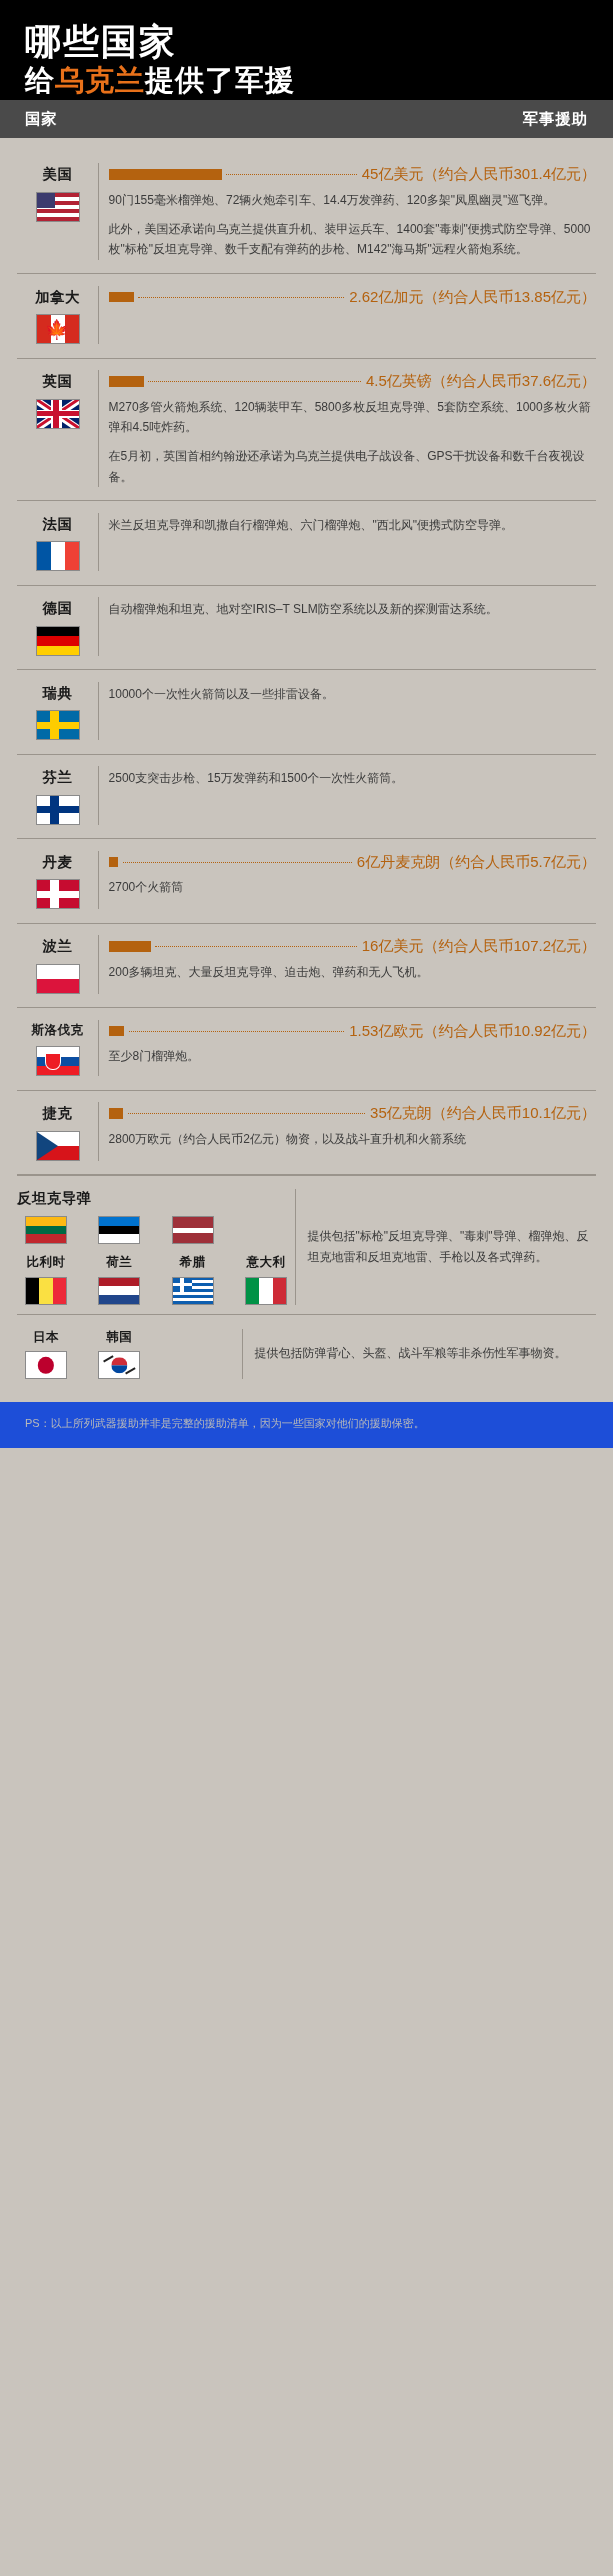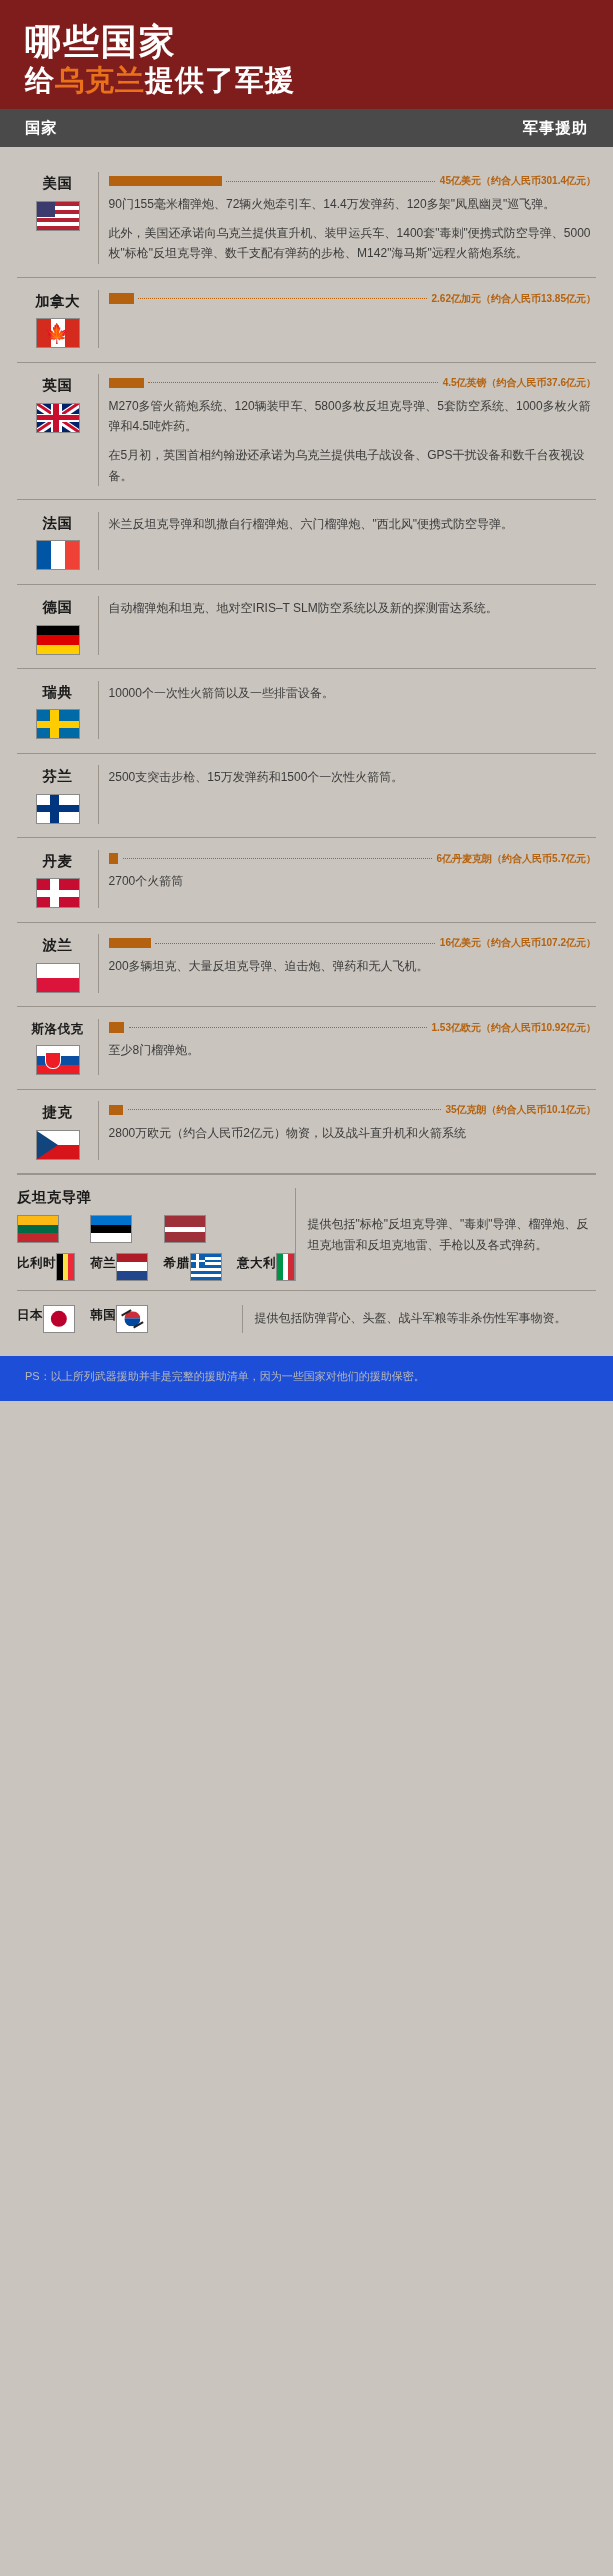--- a/index.html
+++ b/index.html
@@ -13,22 +13,22 @@
     width:613px;
     min-height:2576px;
     background:#c9c4bd;
     box-sizing:border-box;
     padding:0 0 0 0;
     position:relative;
     overflow:hidden;
   }
   
   .header{
-    background:#7f1d1d;
-    padding:21px 25px 11px 25px;
+    background:#000000;
+    padding:21px 25px 2px 25px;
   }
   .title1{
     font-size:36px;
     font-weight:bold;
     color:#ffffff;
     letter-spacing:1.9px;
     line-height:1.15;
   }
   .title2{
     margin-top:1px;
@@ -107,22 +107,22 @@
     background:#b4620f;
     flex:0 0 auto;
   }
   .dots{
     flex:1;
     border-top:1.9px dotted #b4620f;
     margin:0 4.8px;
     height:0;
   }
   .amt{
-    font-size:10px;
-    font-weight:bold;
+    font-size:15px;
+    font-weight:normal;
     color:#b4620f;
     white-space:nowrap;
   }
   .desc{
     font-size:12px;
     line-height:1.7;
     color:#3b3b3b;
   }
   .desc + .desc{margin-top:8.6px;}
   
@@ -147,21 +147,21 @@
     margin-bottom:7.7px;
     letter-spacing:0.5px;
   }
   .gflags{
     display:flex;
     gap:15.3px;
     margin-bottom:9.6px;
   }
   .gcell{
     display:flex;
-    flex-direction:row;
+    flex-direction:column;
     align-items:center;
     width:58px;
     text-align:right;
   }
   .gcell .cname{margin-bottom:5.8px;font-size:12.5px;}
   .gcell .flag{width:42px;height:28px;}
   .grow2{display:flex;gap:15.3px;}
   
   .footer{
     background:#1d4ed8;

